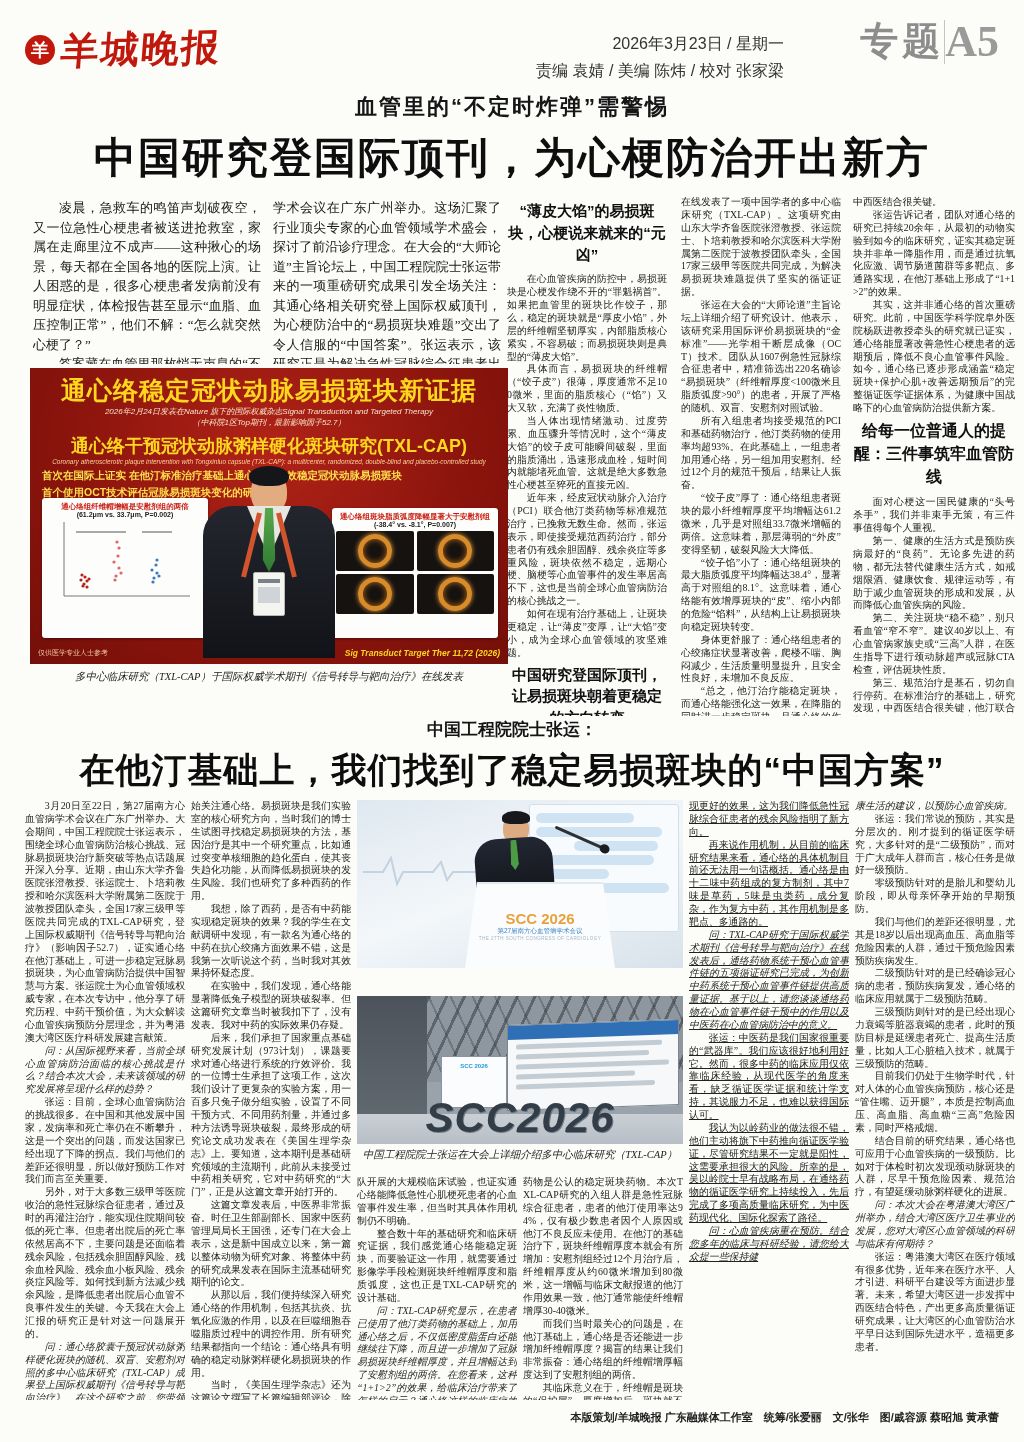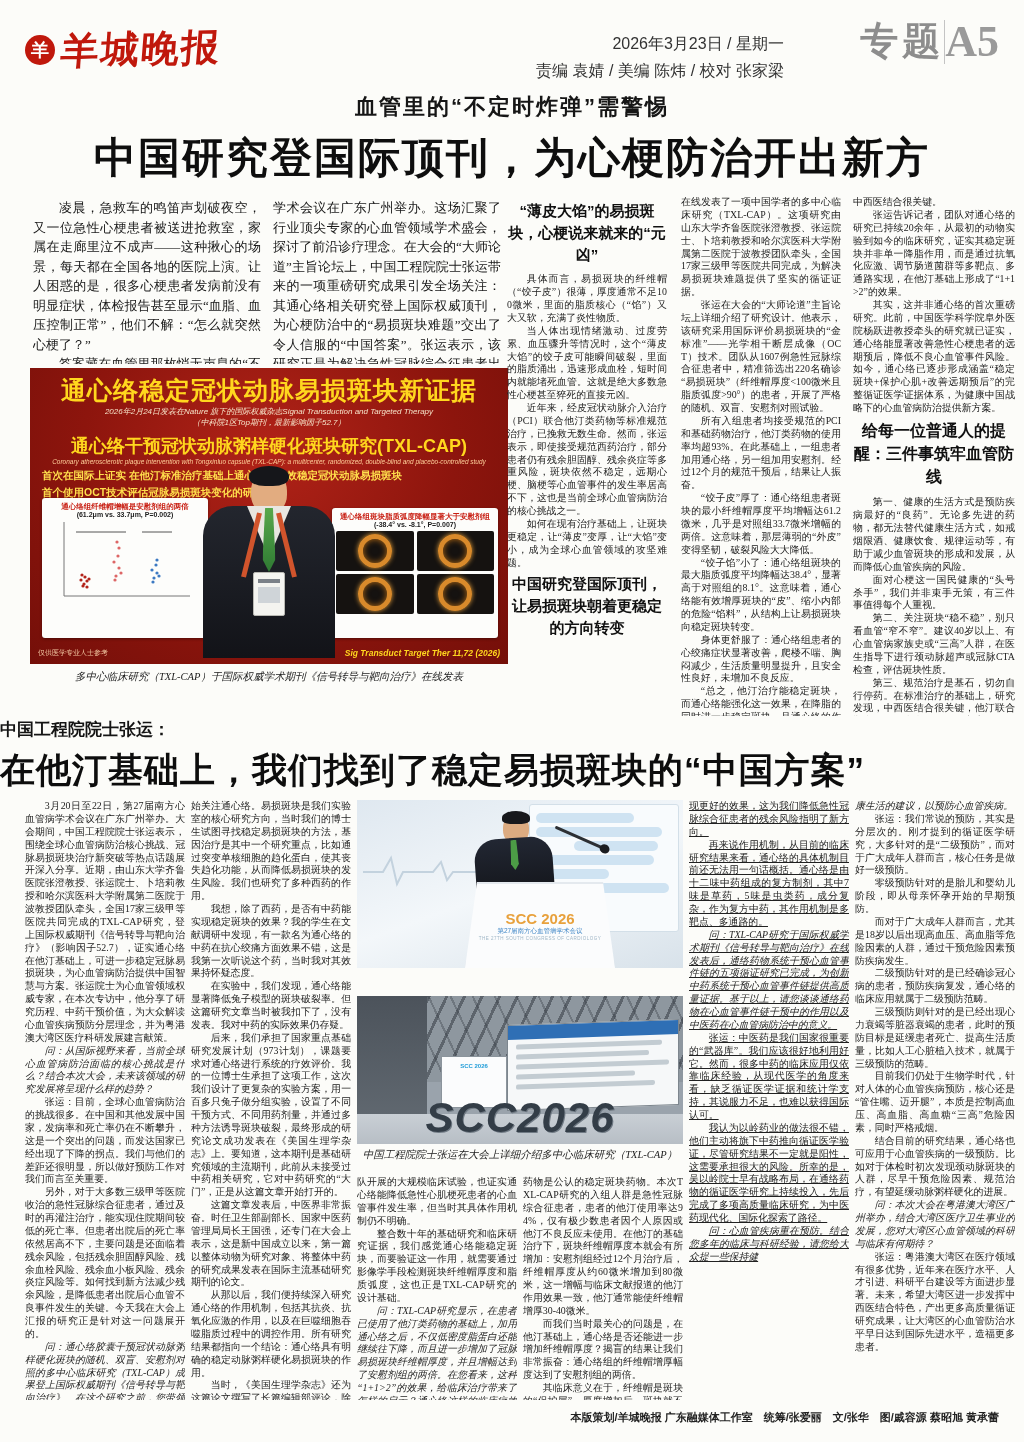--- a/index.html
+++ b/index.html
@@ -63,21 +63,21 @@
       clip-path:polygon(0 0,100% 0,50% 100%);}
   .pm-tie{position:absolute;left:50%;top:2px;transform:translateX(-50%);width:13px;height:64px;
       background:linear-gradient(#57a84b,#2f7a33);clip-path:polygon(20% 0,80% 0,100% 80%,50% 100%,0 80%);}
   .pm-lan1,.pm-lan2{position:absolute;top:6px;width:5px;height:66px;background:#d1542c;}
   .pm-lan1{left:46px;transform:rotate(14deg);}
   .pm-lan2{right:46px;transform:rotate(-14deg);}
   .pm-badge{position:absolute;left:50%;top:66px;transform:translateX(-50%);width:30px;height:42px;background:#f4f4f0;border:1px solid #b9b9b3;border-radius:2px;}
   .pm-badge::before{content:"";position:absolute;left:4px;top:6px;width:22px;height:4px;background:#7b8188;}
   .pm-badge::after{content:"";position:absolute;left:4px;top:14px;width:22px;height:16px;background:#cfd4d8;}
   
-  .mid-block{position:absolute;left:0;top:718px;width:1024px;text-align:left;font-family:"Liberation Sans","DejaVu Sans",sans-serif;}
+  .mid-block{position:absolute;left:0;top:718px;width:1024px;text-align:center;font-family:"Liberation Sans","DejaVu Sans",sans-serif;}
   .mid-kicker{font-size:17px;font-weight:700;color:#141414;}
   .mid-headline{margin-top:6px;font-size:35px;font-weight:900;color:#0d0d0d;letter-spacing:1px;}
   
   .bot-sec{position:absolute;left:25px;top:800px;width:990px;height:600px;}
   .botcol{height:600px;}
   
   .photo-podium{position:absolute;left:332px;top:0;width:326px;height:168px;overflow:hidden;
       background:linear-gradient(160deg,#dfe8f0 0%,#f3f7fa 50%,#d8e2ea 100%);}
   .scr{position:absolute;right:4px;top:4px;width:140px;height:118px;background:#f8fbfd;border:1px solid #d3dfe8;border-radius:3px;padding:4px;}
   .scr .b{height:10px;border-radius:5px;background:#cfe3f2;margin:4px 2px;}
@@ -230,20 +230,21 @@
       </div>
 
       <div class="pnote-l">仅供医学专业人士参考</div>
       <div class="pnote-r">Sig Transduct Target Ther 11,72 (2026)</div>
     </div>
     <div class="cap" style="position:absolute;left:5px;top:474px;width:478px;">多中心临床研究（TXL-CAP）于国际权威学术期刊《信号转导与靶向治疗》在线发表</div>
 
     <div class="ncol bodytxt" style="left:482px;top:0;width:160px;height:520px;">
       <div class="sh">“薄皮大馅”的易损斑块，心梗说来就来的“元凶”</div>
       <div>
+          <p>在心血管疾病的防控中，易损斑块是心梗发作绕不开的“罪魁祸首”。如果把血管里的斑块比作饺子，那么，稳定的斑块就是“厚皮小馅”，外层的纤维帽坚韧厚实，内部脂质核心紧实，不容易破；而易损斑块则是典型的“薄皮大馅”。</p>
           <p>具体而言，易损斑块的纤维帽（“饺子皮”）很薄，厚度通常不足100微米，里面的脂质核心（“馅”）又大又软，充满了炎性物质。</p>
           <p>当人体出现情绪激动、过度劳累、血压骤升等情况时，这个“薄皮大馅”的饺子皮可能瞬间破裂，里面的脂质涌出，迅速形成血栓，短时间内就能堵死血管。这就是绝大多数急性心梗甚至猝死的直接元凶。</p>
           <p>近年来，经皮冠状动脉介入治疗（PCI）联合他汀类药物等标准规范治疗，已挽救无数生命。然而，张运表示，即使接受规范西药治疗，部分患者仍有残余胆固醇、残余炎症等多重风险，斑块依然不稳定，远期心梗、脑梗等心血管事件的发生率居高不下，这也是当前全球心血管病防治的核心挑战之一。</p>
           <p>如何在现有治疗基础上，让斑块更稳定，让“薄皮”变厚，让“大馅”变小，成为全球心血管领域的攻坚难题。</p>
         </div>
       <div class="sh">中国研究登国际顶刊，让易损斑块朝着更稳定的方向转变</div>
 
     </div>
 
     <div class="ncol bodytxt" style="left:656px;top:0;width:160px;height:520px;">
@@ -257,22 +258,22 @@
       </div>
 
     <div class="ncol bodytxt" style="left:828px;top:0;width:162px;height:520px;">
       <div>
           <p class="noind">中西医结合很关键。</p>
           <p>张运告诉记者，团队对通心络的研究已持续20余年，从最初的动物实验到如今的临床研究，证实其稳定斑块并非单一降脂作用，而是通过抗氧化应激、调节肠道菌群等多靶点、多通路实现，在他汀基础上形成了“1+1&gt;2”的效果。</p>
           <p>其实，这并非通心络的首次重磅研究。此前，中国医学科学院阜外医院杨跃进教授牵头的研究就已证实，通心络能显著改善急性心梗患者的远期预后，降低不良心血管事件风险。如今，通心络已逐步形成涵盖“稳定斑块+保护心肌+改善远期预后”的完整循证医学证据体系，为健康中国战略下的心血管病防治提供新方案。</p>
         </div>
       <div class="sh" style="font-size:16px;">给每一位普通人的提醒：三件事筑牢血管防线</div>
       <div>
+          <p>面对心梗这一国民健康的“头号杀手”，我们并非束手无策，有三件事值得每个人重视。</p>
           <p>第一、健康的生活方式是预防疾病最好的“良药”。无论多先进的药物，都无法替代健康生活方式，如戒烟限酒、健康饮食、规律运动等，有助于减少血管斑块的形成和发展，从而降低心血管疾病的风险。</p>
-          <p>面对心梗这一国民健康的“头号杀手”，我们并非束手无策，有三件事值得每个人重视。</p>
           <p>第二、关注斑块“稳不稳”，别只看血管“窄不窄”。建议40岁以上、有心血管病家族史或“三高”人群，在医生指导下进行颈动脉超声或冠脉CTA检查，评估斑块性质。</p>
           <p>第三、规范治疗是基石，切勿自行停药。在标准治疗的基础上，研究发现，中西医结合很关键，他汀联合通心络是稳定斑块的优选方案，能进一步缩小斑块体积，相关用药需严格遵医嘱坚持服用。</p>
         </div>
     </div>
   </div>
 
   <div class="mid-block">
     <div class="mid-kicker">中国工程院院士张运：</div>
     <div class="mid-headline">在他汀基础上，我们找到了稳定易损斑块的“中国方案”</div>
   </div>
@@ -357,21 +358,21 @@
         <p>再来说作用机制，从目前的临床研究结果来看，通心络的具体机制目前还无法用一句话概括。通心络是由十二味中药组成的复方制剂，其中7味是草药，5味是虫类药，成分复杂，作为复方中药，其作用机制是多靶点、多通路的。</p>
         <p class="q">问：TXL-CAP研究于国际权威学术期刊《信号转导与靶向治疗》在线发表后，通络药物系统干预心血管事件链的五项循证研究已完成，为创新中药系统干预心血管事件链提供高质量证据。基于以上，请您谈谈通络药物在心血管事件链干预中的作用以及中医药在心血管病防治中的意义。</p>
         <p>张运：中医药是我们国家很重要的“武器库”。我们应该很好地利用好它。然而，很多中药的临床应用仅依靠临床经验，从现代医学的角度来看，缺乏循证医学证据和统计学支持，其说服力不足，也难以获得国际认可。</p>
         <p>我认为以岭药业的做法很不错，他们主动将旗下中药推向循证医学验证，尽管研究结果不一定就是阳性，这需要承担很大的风险。所幸的是，吴以岭院士早有战略布局，在通络药物的循证医学研究上持续投入，先后完成了多项高质量临床研究，为中医药现代化、国际化探索了路径。</p>
         <p class="q">问：心血管疾病重在预防。结合您多年的临床与科研经验，请您给大众提一些保持健</p>
       </div>
     <div class="ncol bodytxt botcol" style="left:830px;width:160px;">
         <p class="q noind">康生活的建议，以预防心血管疾病。</p>
         <p>张运：我们常说的预防，其实是分层次的。刚才提到的循证医学研究，大多针对的是“二级预防”，而对于广大成年人群而言，核心任务是做好一级预防。</p>
         <p>零级预防针对的是胎儿和婴幼儿阶段，即从母亲怀孕开始的早期预防。</p>
-        <p>而对于广大成年人群而言，尤其是18岁以后出现高血压、高血脂等危险因素的人群，通过干预危险因素预防疾病发生。</p>
+        <p>我们与他们的差距还很明显，尤其是18岁以后出现高血压、高血脂等危险因素的人群，通过干预危险因素预防疾病发生。</p>
         <p>二级预防针对的是已经确诊冠心病的患者，预防疾病复发，通心络的临床应用就属于二级预防范畴。</p>
         <p>三级预防则针对的是已经出现心力衰竭等脏器衰竭的患者，此时的预防目标是延缓患者死亡、提高生活质量，比如人工心脏植入技术，就属于三级预防的范畴。</p>
         <p>目前我们仍处于生物学时代，针对人体的心血管疾病预防，核心还是“管住嘴、迈开腿”，本质是控制高血压、高血脂、高血糖“三高”危险因素，同时严格戒烟。</p>
         <p>结合目前的研究结果，通心络也可应用于心血管疾病的一级预防。比如对于体检时初次发现颈动脉斑块的人群，尽早干预危险因素、规范治疗，有望延缓动脉粥样硬化的进展。</p>
         <p class="q">问：本次大会在粤港澳大湾区广州举办，结合大湾区医疗卫生事业的发展，您对大湾区心血管领域的科研与临床有何期待？</p>
         <p>张运：粤港澳大湾区在医疗领域有很多优势，近年来在医疗水平、人才引进、科研平台建设等方面进步显著。未来，希望大湾区进一步发挥中西医结合特色，产出更多高质量循证研究成果，让大湾区的心血管防治水平早日达到国际先进水平，造福更多患者。</p>
       </div>
   </div>
 
   <div class="footer">本版策划/羊城晚报 广东融媒体工作室　统筹/张爱丽　文/张华　图/戚容源 蔡昭旭 黄承蕾</div>

